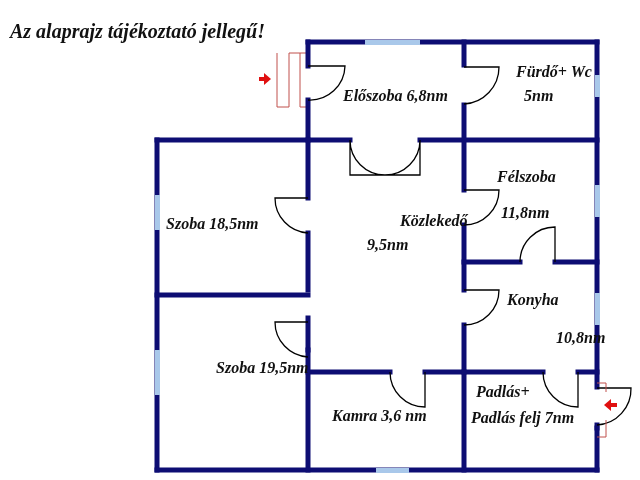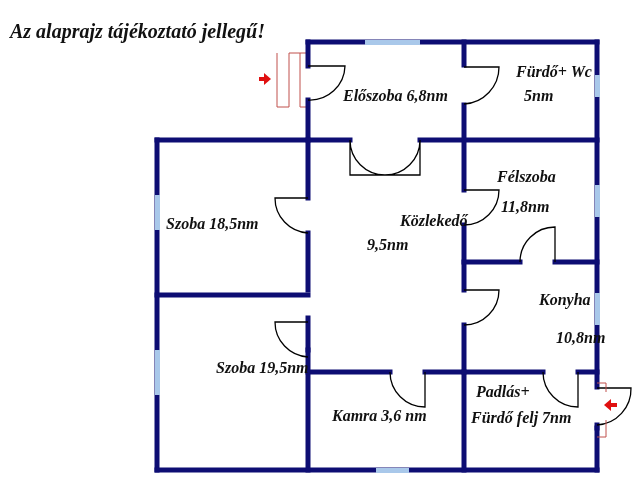--- a/index.html
+++ b/index.html
@@ -110,28 +110,28 @@
     <rect x="610" y="403" width="7" height="4"></rect>
   </g>
 </svg>
 
 <div class="label" style="left:343px; top:88px;">Előszoba 6,8nm</div>
 
 <div class="label" style="left:500px; top:64px;margin-left:16px;">Fürdő+ Wc</div>
 <div class="label" style="left:524px; top:88px;">5nm</div>
 
 <div class="label" style="left:497px; top:169px;">Félszoba</div>
-<div class="label" style="left:501px; top:199px;">11,8nm</div>
+<div class="label" style="left:501px; top:205px;">11,8nm</div>
 
 <div class="label" style="left:166px; top:216px;text-align:right;">Szoba 18,5nm</div>
 
 <div class="label" style="left:356px; top:213px;margin-left:44px;">Közlekedő</div>
 <div class="label" style="left:367px; top:237px;">9,5nm</div>
 
-<div class="label" style="left:507px; top:292px;margin-left:32px;">Konyha</div>
+<div class="label" style="left:507px; top:292px;">Konyha</div>
 <div class="label" style="left:527px; top:330px;margin-left:29px;">10,8nm</div>
 
 <div class="label" style="left:181px; top:360px;margin-left:35px;">Szoba 19,5nm</div>
 
 <div class="label" style="left:332px; top:408px;">Kamra 3,6 nm</div>
 
 <div class="label" style="left:476px; top:384px;">Padlás+</div>
-<div class="label" style="left:471px; top:410px;">Fürdő felj 7nm</div>
+<div class="label" style="left:471px; top:410px;">Padlás felj 7nm</div>
 
 </body></html>

